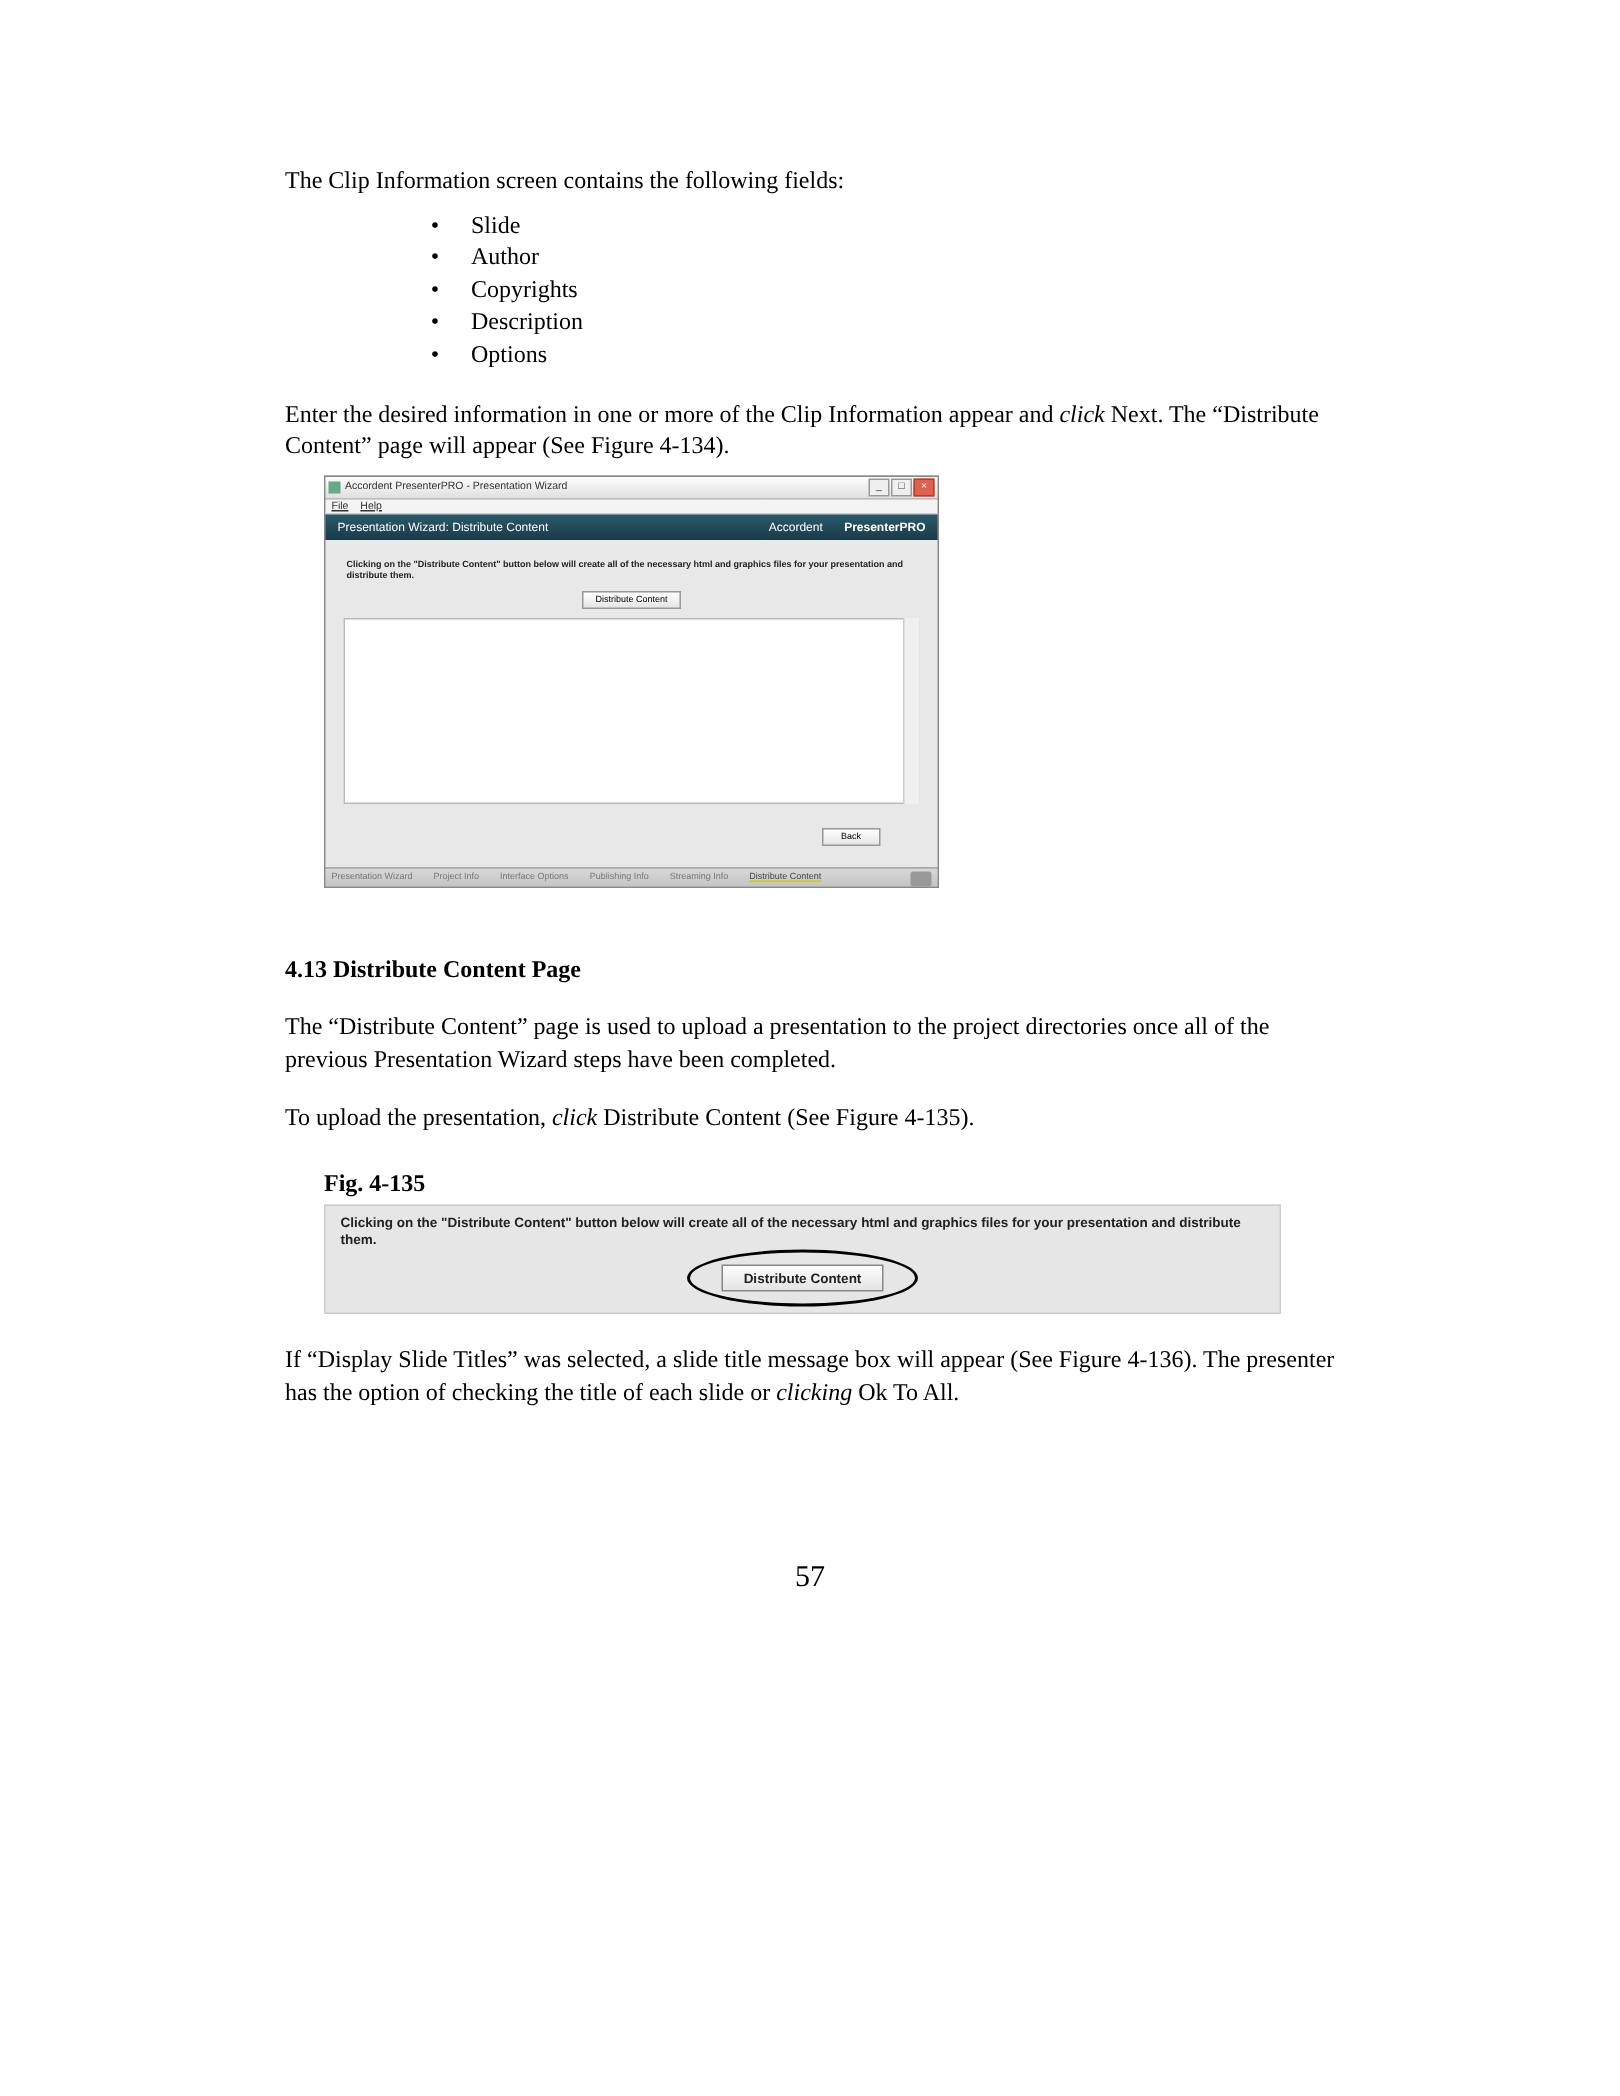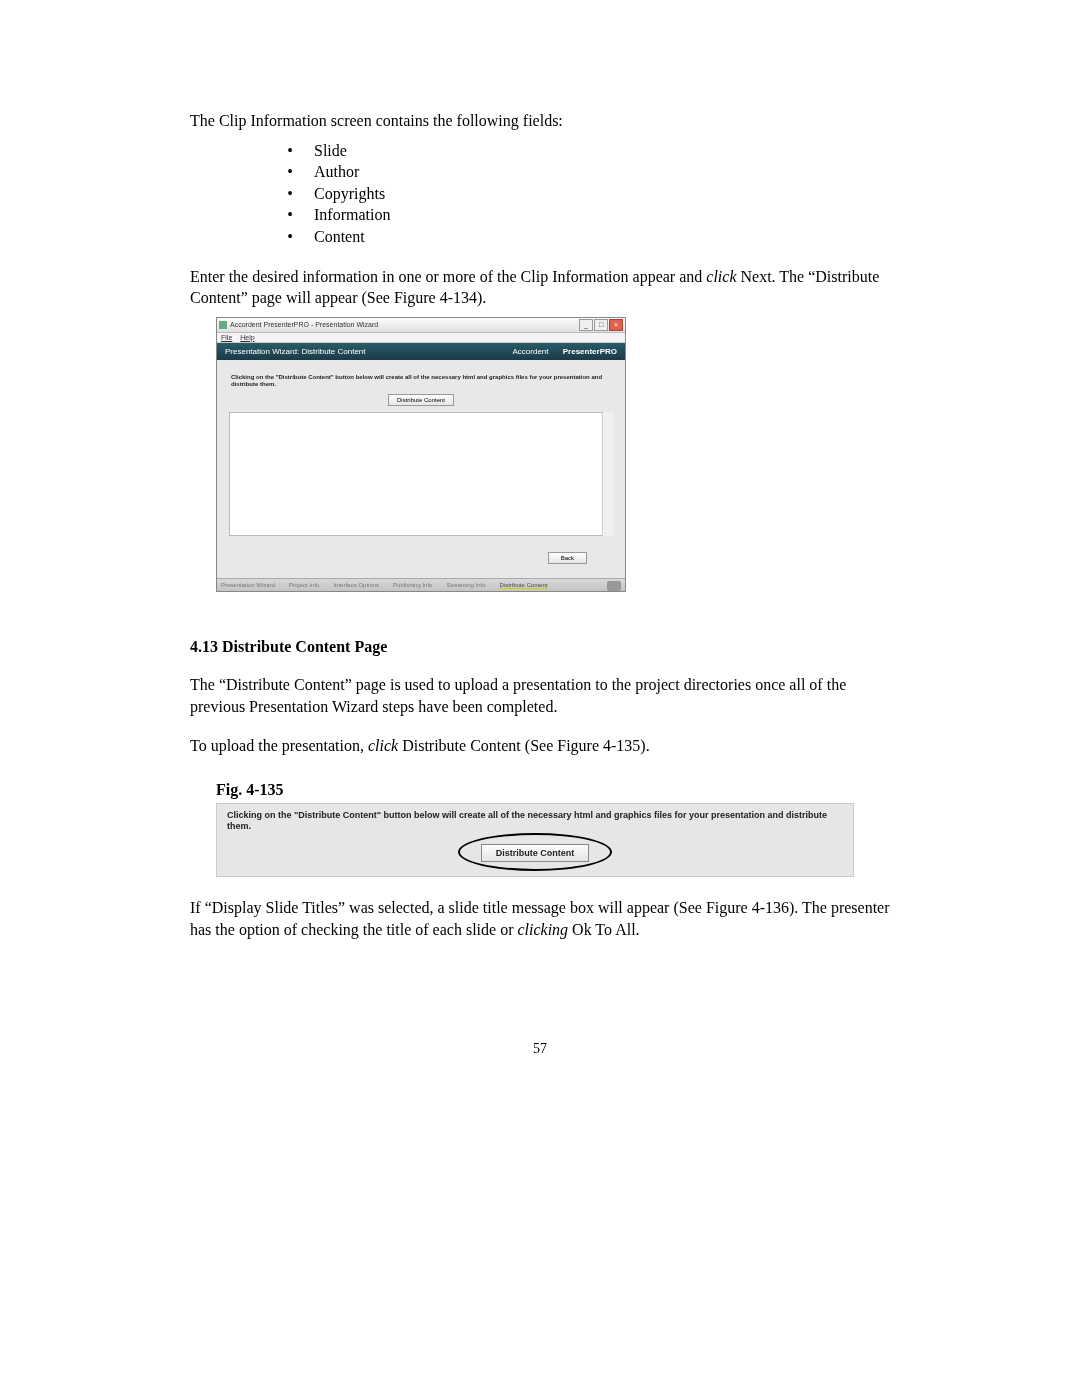--- a/index.html
+++ b/index.html
@@ -185,21 +185,21 @@
     transform: translate(-50%, -50%);
     width: 150px; height: 34px;
     border: 2px solid #000;
     border-radius: 50%;
     pointer-events:none;
   }
 
   .page-number {
     text-align:center;
     margin-top: 100px;
-    font-size: 14px;
+    font-size: 20px;
   }
 </style>
 </head>
 <body>
 
 <div class="page">
 
   <p class="para">The Clip Information screen contains the following fields:</p>
 
   <div class="bullet-list">
@@ -210,25 +210,25 @@
     <div class="bullet-row">
         <span class="bullet-dot">•</span>
         <span>Author</span>
       </div>
     <div class="bullet-row">
         <span class="bullet-dot">•</span>
         <span>Copyrights</span>
       </div>
     <div class="bullet-row">
         <span class="bullet-dot">•</span>
-        <span>Information</span>
-      </div>
-    <div class="bullet-row">
-        <span class="bullet-dot">•</span>
-        <span>Content</span>
+        <span>Description</span>
+      </div>
+    <div class="bullet-row">
+        <span class="bullet-dot">•</span>
+        <span>Options</span>
       </div>
   </div>
 
   <p class="para">
     <span>Enter the desired information in one or more of the Clip Information appear and </span><span class="italic">click</span><span class="bold"> Next</span><span>. The “Distribute Content” page will appear (See Figure 4-134).</span>
   </p>
 
 
   <div class="fig134">
     <div class="titlebar">

